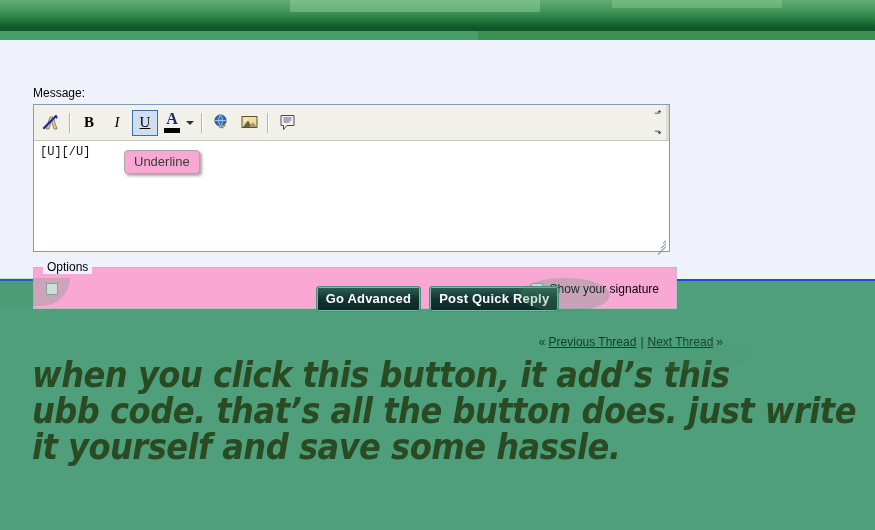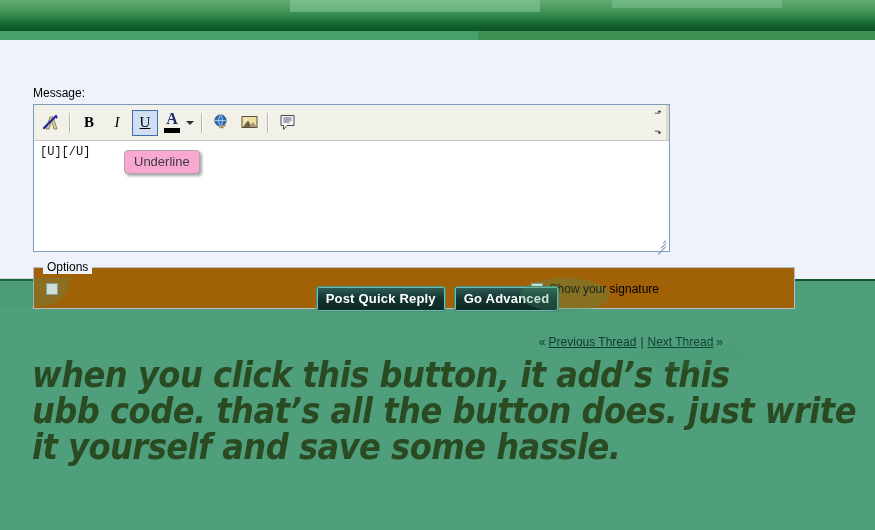--- a/index.html
+++ b/index.html
@@ -57,21 +57,21 @@
     width: 170px; height: 8px;
     background: rgba(150, 212, 166, 0.35);
   }
 
   
   .form-panel {
     position: absolute;
     left: 0; top: 40px;
     width: 875px; height: 239px;
     background: #eff2fb;
-    border-bottom: 2px solid #14532d;
+    border-bottom: 2px solid #1d4ed8;
   }
 
   .msg-label {
     position: absolute;
     left: 33px; top: 46px;
     font-size: 12px;
     color: #000;
     letter-spacing: 0px;
   }
 
@@ -218,23 +218,23 @@
     font-size: 13px;
     color: #3b3b3b;
     box-shadow: 2px 2px 3px rgba(0,0,0,0.35);
     z-index: 20;
   }
 
   
   .options {
     position: absolute;
     left: 33px; top: 227px;
-    width: 762px; height: 42px;
+    width: 644px; height: 42px;
     border: 1px solid #b6bcc8;
-    background: #a16207;
+    background: #f9a8d4;
     box-sizing: border-box;
   }
   .options-legend {
     position: absolute;
     left: 9px; top: -8px;
     background: #eff2fb;
     padding: 0 4px;
     font-size: 12px;
     color: #000;
   }
@@ -434,22 +434,22 @@
         </div>
         <div class="opt-right">
           <span class="cb checked"></span>
           <span class="opt-text">Show your signature</span>
         </div>
       </div>
     </div>
   </div>
 
   <div class="actions">
+    <div class="gbtn">Go Advanced</div>
     <div class="gbtn">Post Quick Reply</div>
-    <div class="gbtn">Go Advanced</div>
   </div>
 
   <div class="threadnav">
     <span class="chev">«</span><a href="#">Previous Thread</a><span class="sep">|</span><a href="#">Next Thread</a><span class="chev">»</span>
   </div>
 
   <div class="caption">
     <span class="ln">when you click this button, it add’s this</span>
     <span class="ln">ubb code. that’s all the button does. just write</span>
     <span class="ln">it yourself and save some hassle.</span>

